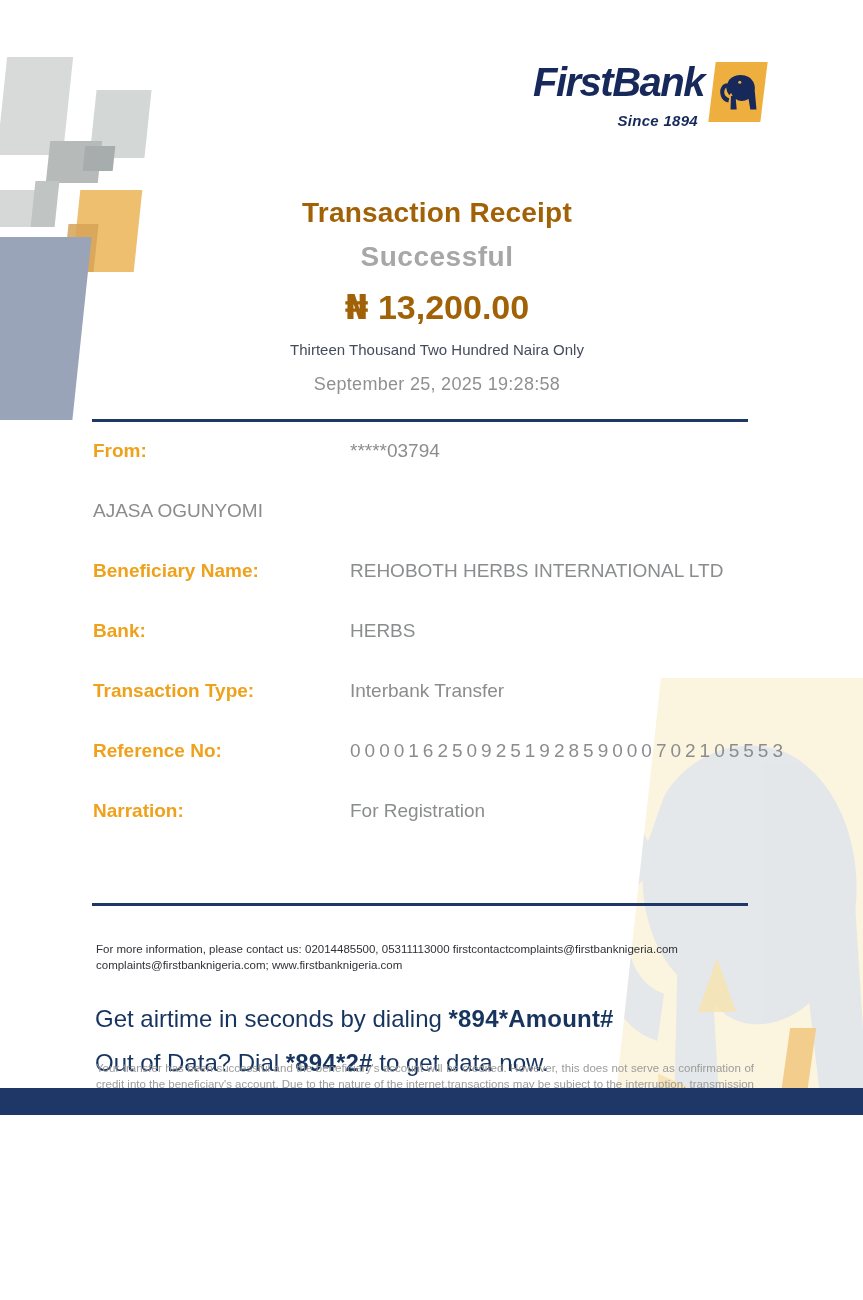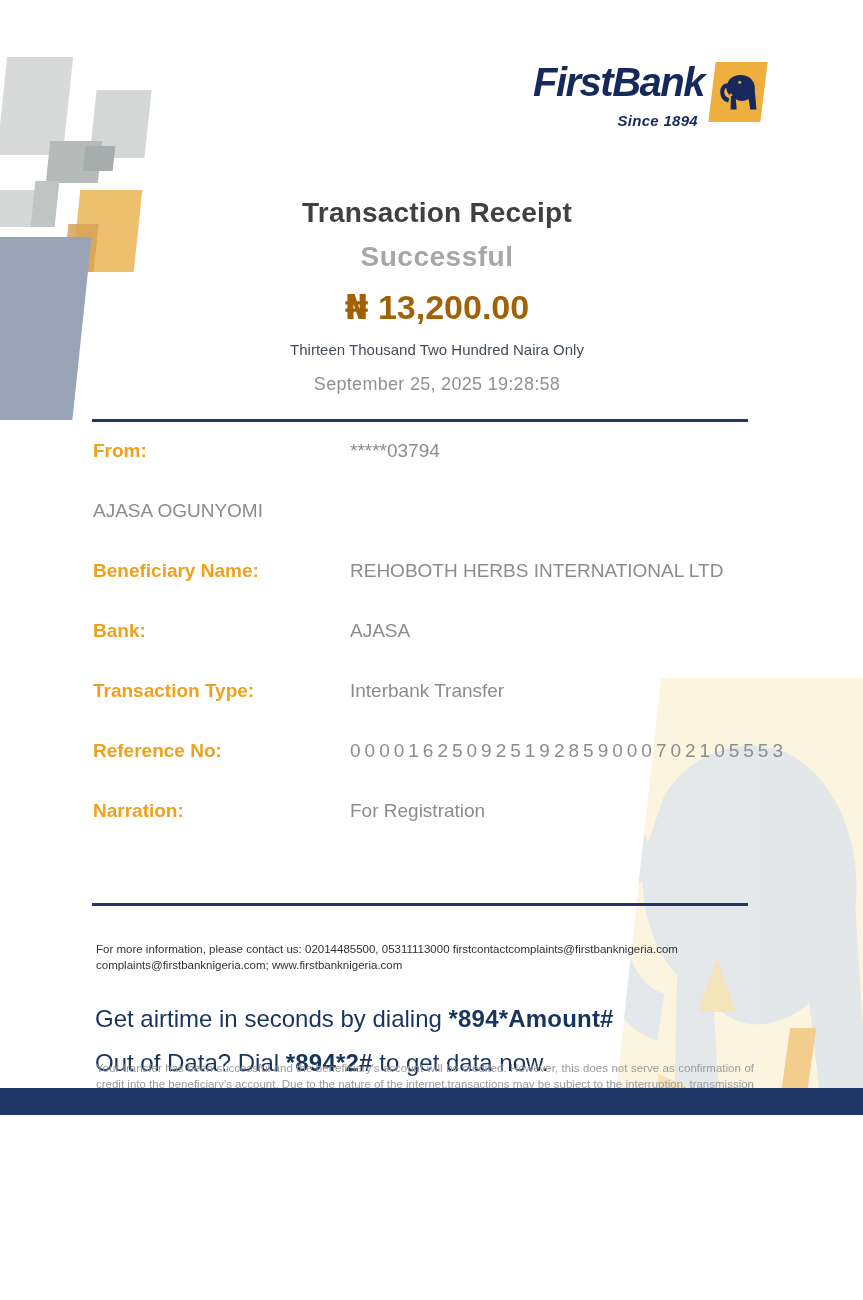--- a/index.html
+++ b/index.html
@@ -39,21 +39,21 @@
   .logo-name { font-size:40px; font-weight:700; font-style:italic; color:#16295a;
     letter-spacing:-1.5px; line-height:1; white-space:nowrap; }
   .logo-tagline { font-size:15px; font-weight:700; font-style:italic; color:#16295a;
     text-align:right; margin-top:10px; padding-right:6px; letter-spacing:.3px; }
   .logo-badge { width:52px; height:60px; background:#efaf3f; transform:skewX(-7deg);
     margin-left:8px; display:flex; align-items:center; justify-content:center; }
   .logo-badge svg { transform:skewX(7deg); }
 
   
   .center { position:absolute; left:91px; width:692px; text-align:center; z-index:2; }
-  .title    { top:197px; font-size:28px; font-weight:700; color:#404040; letter-spacing:.2px; }
+  .title    { top:197px; font-size:28px; font-weight:700; color:#a16207; letter-spacing:.2px; }
   .status   { top:241px; font-size:28px; font-weight:700; color:#a7a7a7; letter-spacing:.5px; }
   .amount   { top:287px; font-size:34px; font-weight:700; color:#a16207; }
   .amount .naira { font-family:"DejaVu Sans", sans-serif; }
   .words    { top:341px; font-size:15px; color:#434c5b; }
   .datetime { top:374px; font-size:18px; color:#8f9093; letter-spacing:.3px; }
 
   .rule { position:absolute; left:92px; width:656px; height:3px; background:#1e3766; z-index:2; }
   .rule1 { top:419px; } .rule2 { top:903px; }
 
   
@@ -133,21 +133,21 @@
       </div>
       <div class="row">
         <div class="val">AJASA OGUNYOMI</div>
       </div>
       <div class="row">
         <div class="lbl">Beneficiary Name:</div>
         <div class="val">REHOBOTH HERBS INTERNATIONAL LTD</div>
       </div>
       <div class="row">
         <div class="lbl">Bank:</div>
-        <div class="val">AJASA</div>
+        <div class="val">HERBS</div>
       </div>
       <div class="row">
         <div class="lbl">Transaction Type:</div>
         <div class="val">Interbank Transfer</div>
       </div>
       <div class="row">
         <div class="lbl">Reference No:</div>
         <div class="val spaced">000016250925192859000702105553</div>
       </div>
       <div class="row">

